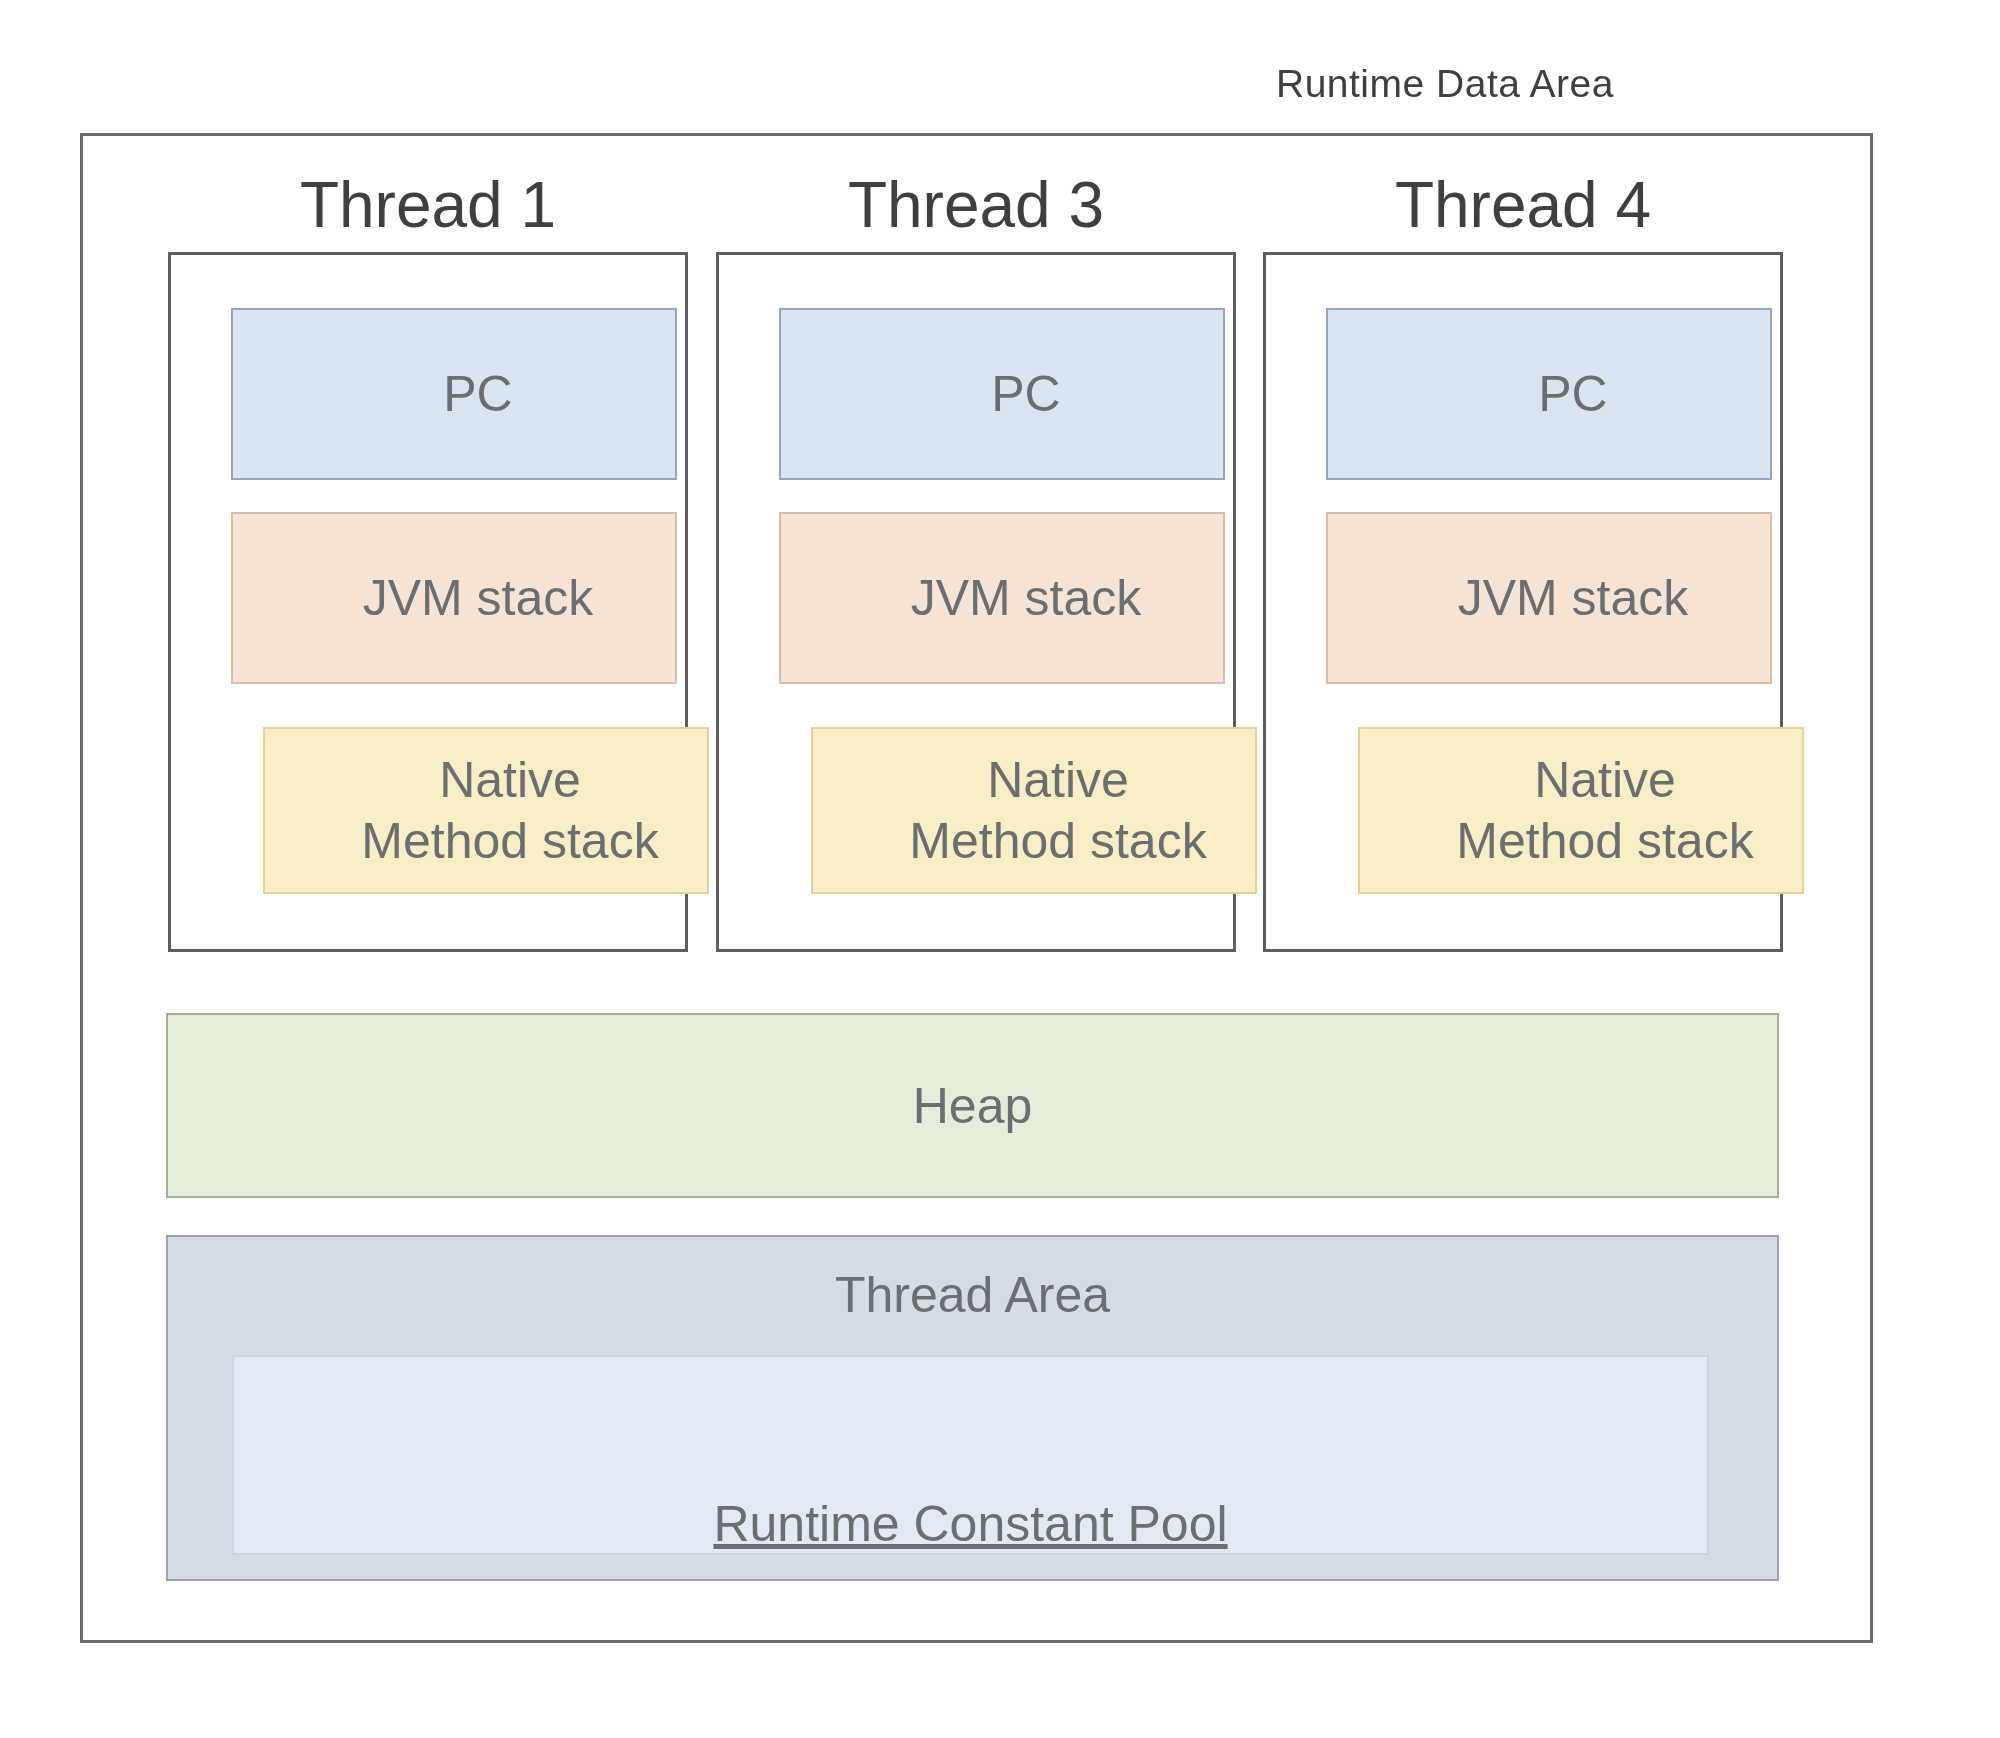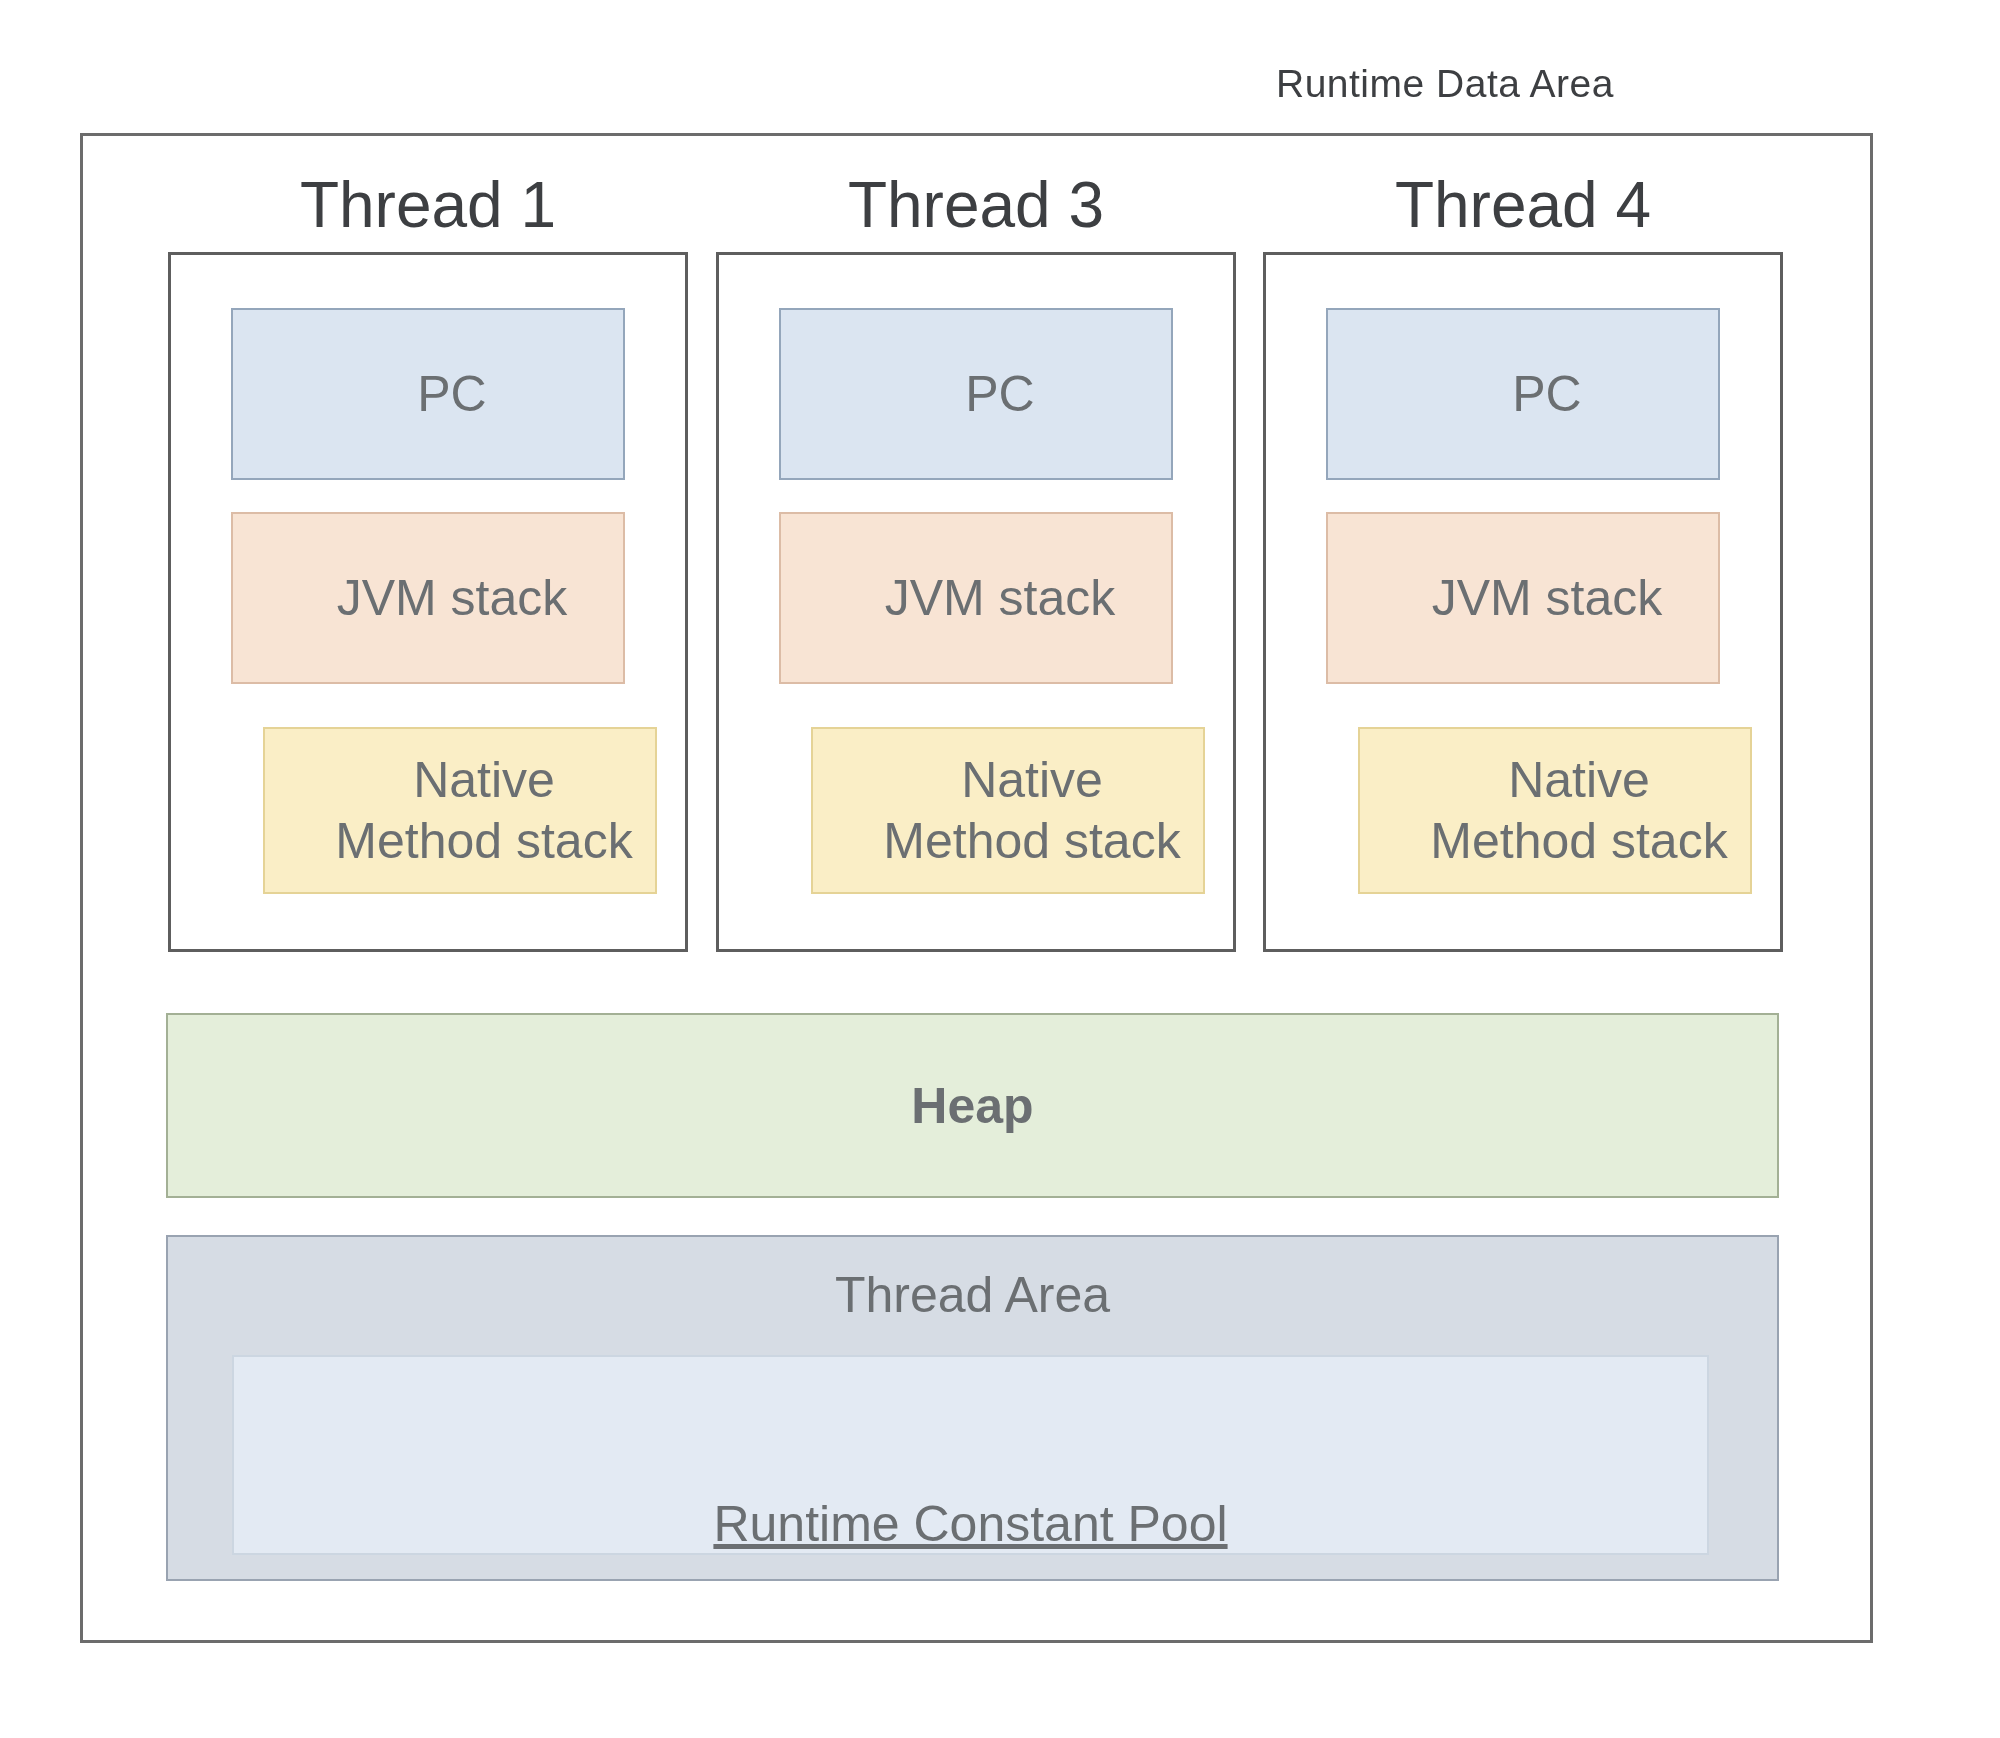--- a/index.html
+++ b/index.html
@@ -43,21 +43,21 @@
   .thread-panel {
     top: 252px; height: 700px; width: 520px;
     border: 3px solid var(--thread_border);
     background: #ffffff;
   }
   .thread-panel.t1 { left: 168px; }
   .thread-panel.t2 { left: 716px; }
   .thread-panel.t3 { left: 1263px; }
 
   .cell {
-    width: 394px;
+    width: 446px;
     border: 2px solid;
     display: flex;
     flex-direction: column;
     align-items: center;
     justify-content: center;
     text-align: center;
     font-size: 50px;
     line-height: 1.22;
     color: var(--box_text);
     padding-left: 48px;
@@ -68,21 +68,21 @@
 
   .pc     { top: 308px; height: 172px; background: var(--pc_fill);     border-color: var(--pc_border); }
   .jvm    { top: 512px; height: 172px; background: var(--jvm_fill);    border-color: var(--jvm_border); align-items: center; }
   .native { top: 727px; height: 167px; background: var(--native_fill); border-color: var(--native_border); margin-left: 32px; }
 
   .heap {
     left: 166px; top: 1013px; width: 1613px; height: 185px;
     border: 2px solid var(--heap_border);
     background: var(--heap_fill);
     display: flex; align-items: center; justify-content: center;
-    font-size: 50px; color: var(--box_text); font-weight: bold;
+    font-size: 50px; color: var(--box_text);
   }
 
   .method-area {
     left: 166px; top: 1235px; width: 1613px; height: 346px;
     border: 2px solid var(--method_border);
     background: var(--method_fill);
   }
   .method-area-label {
     left: 166px; top: 1248px; width: 1613px; height: 94px;
     display: flex; align-items: center; justify-content: center;

